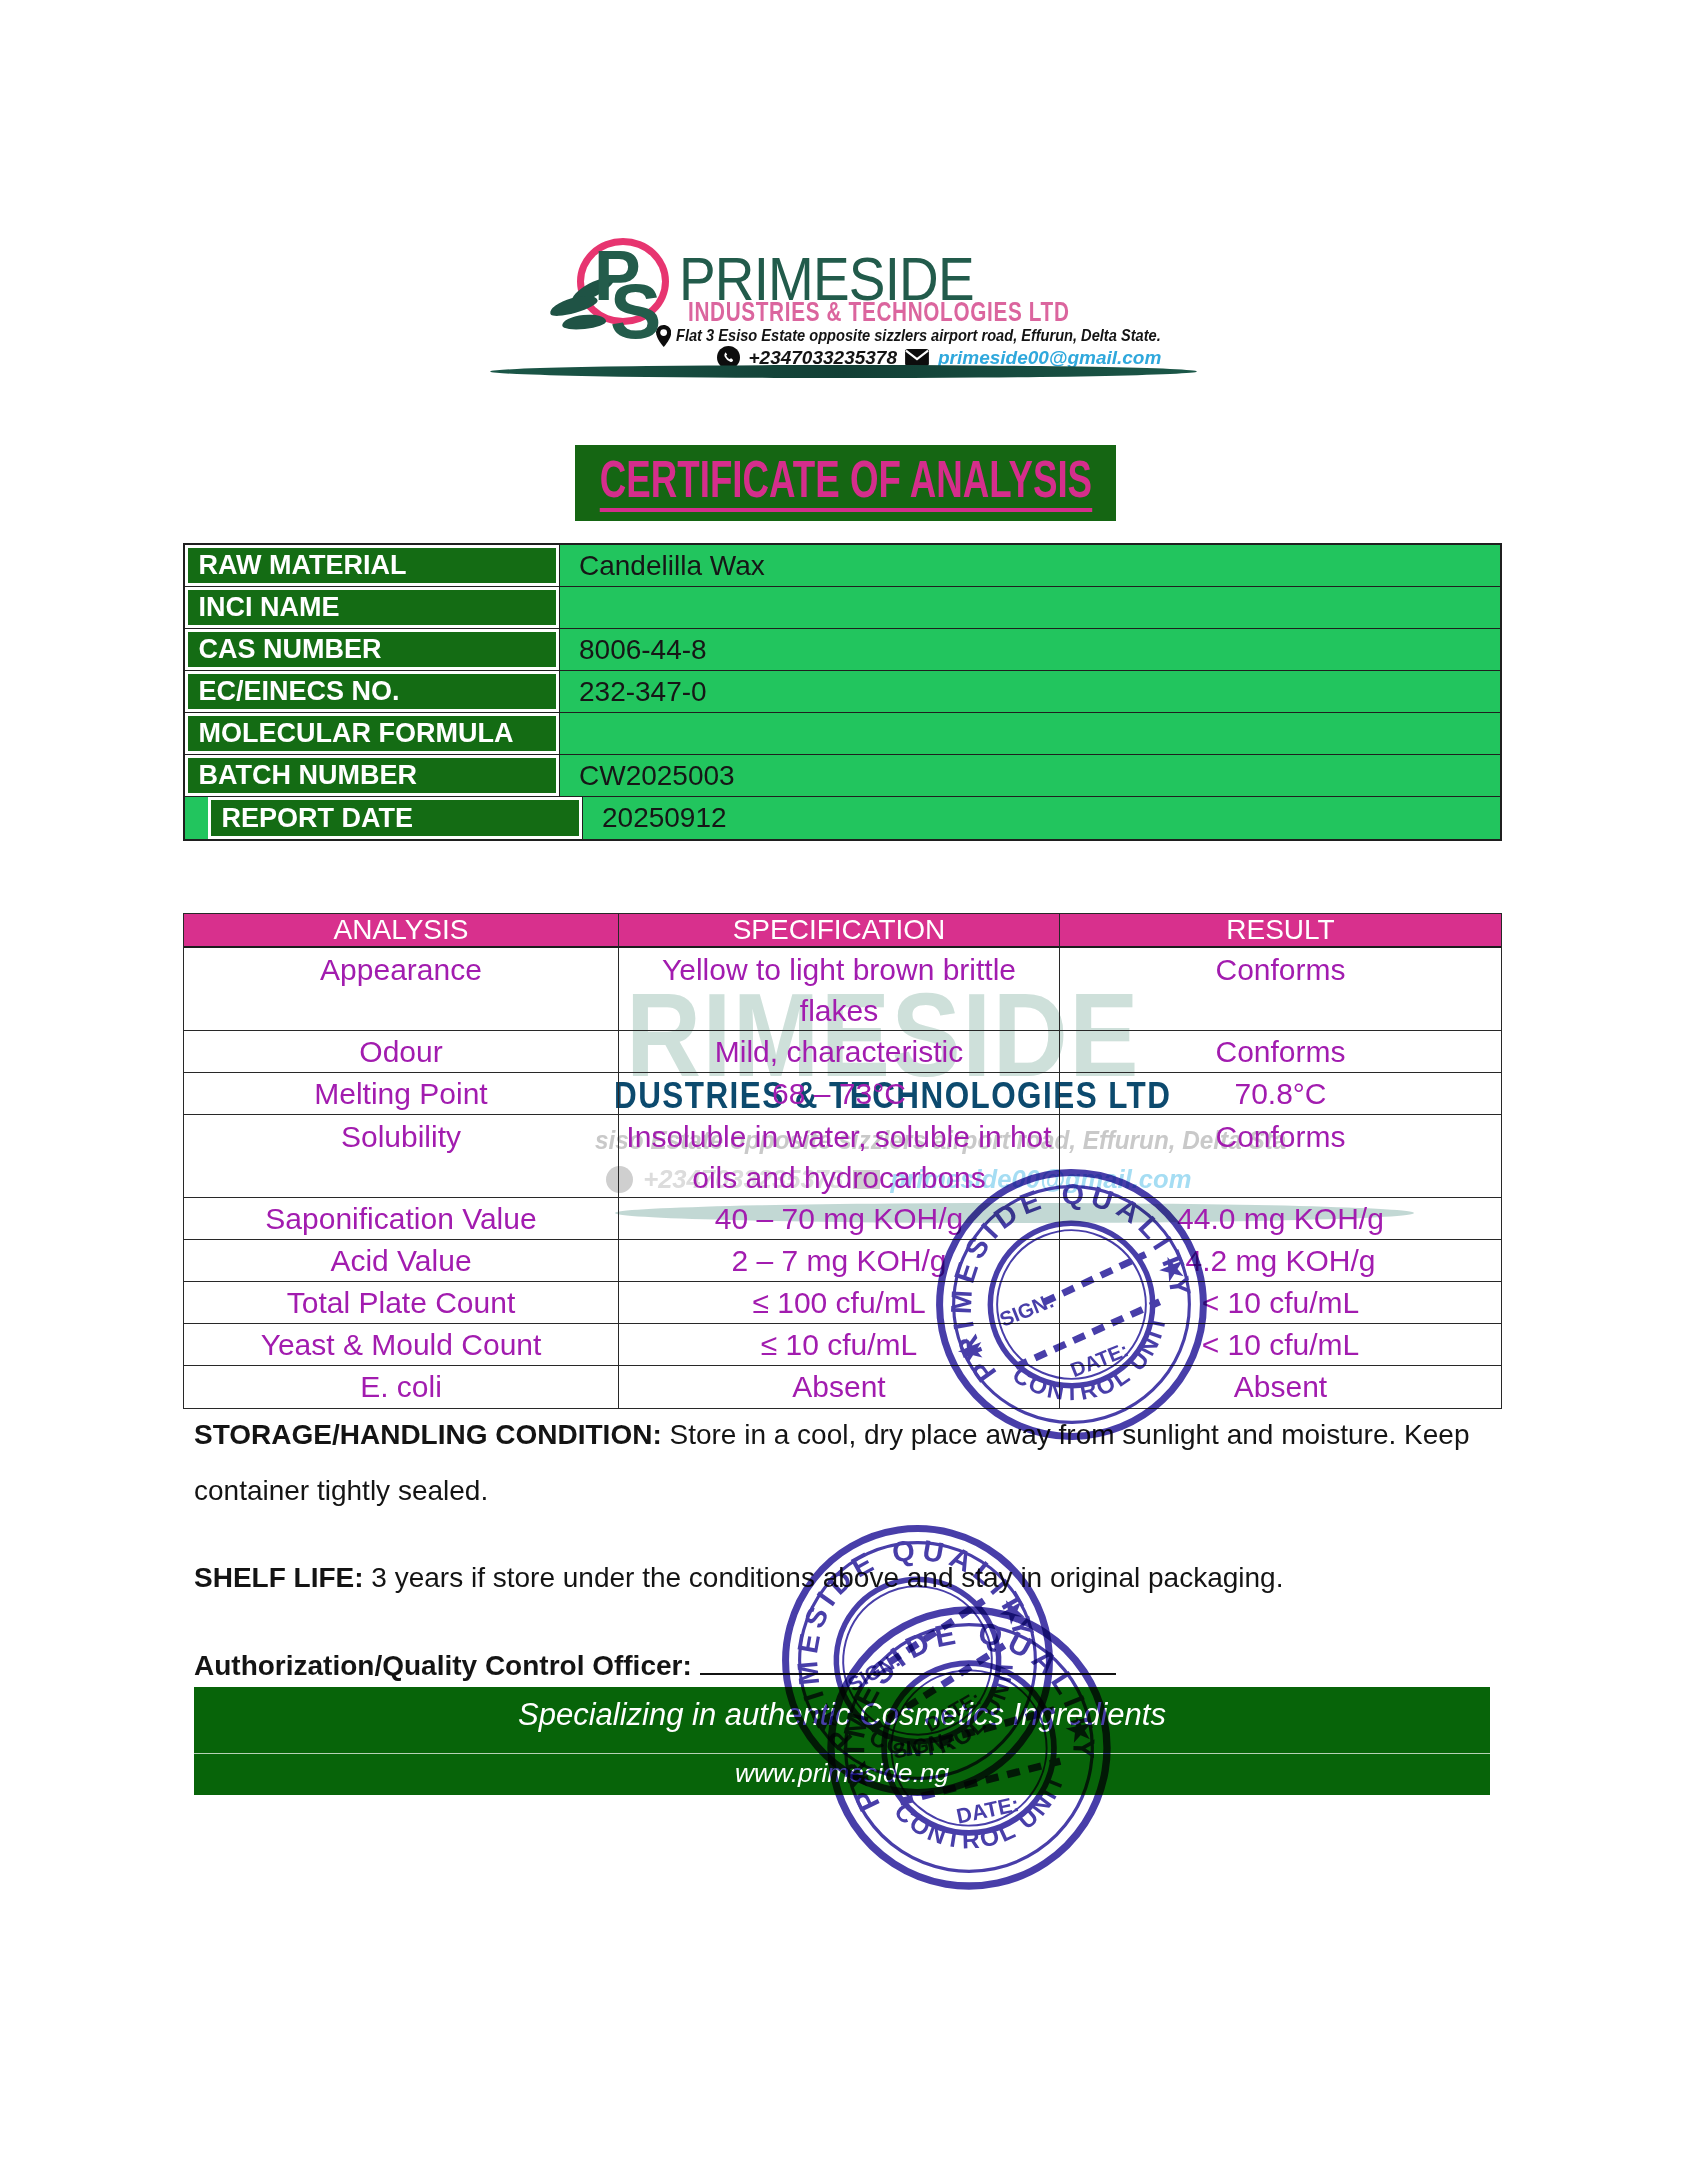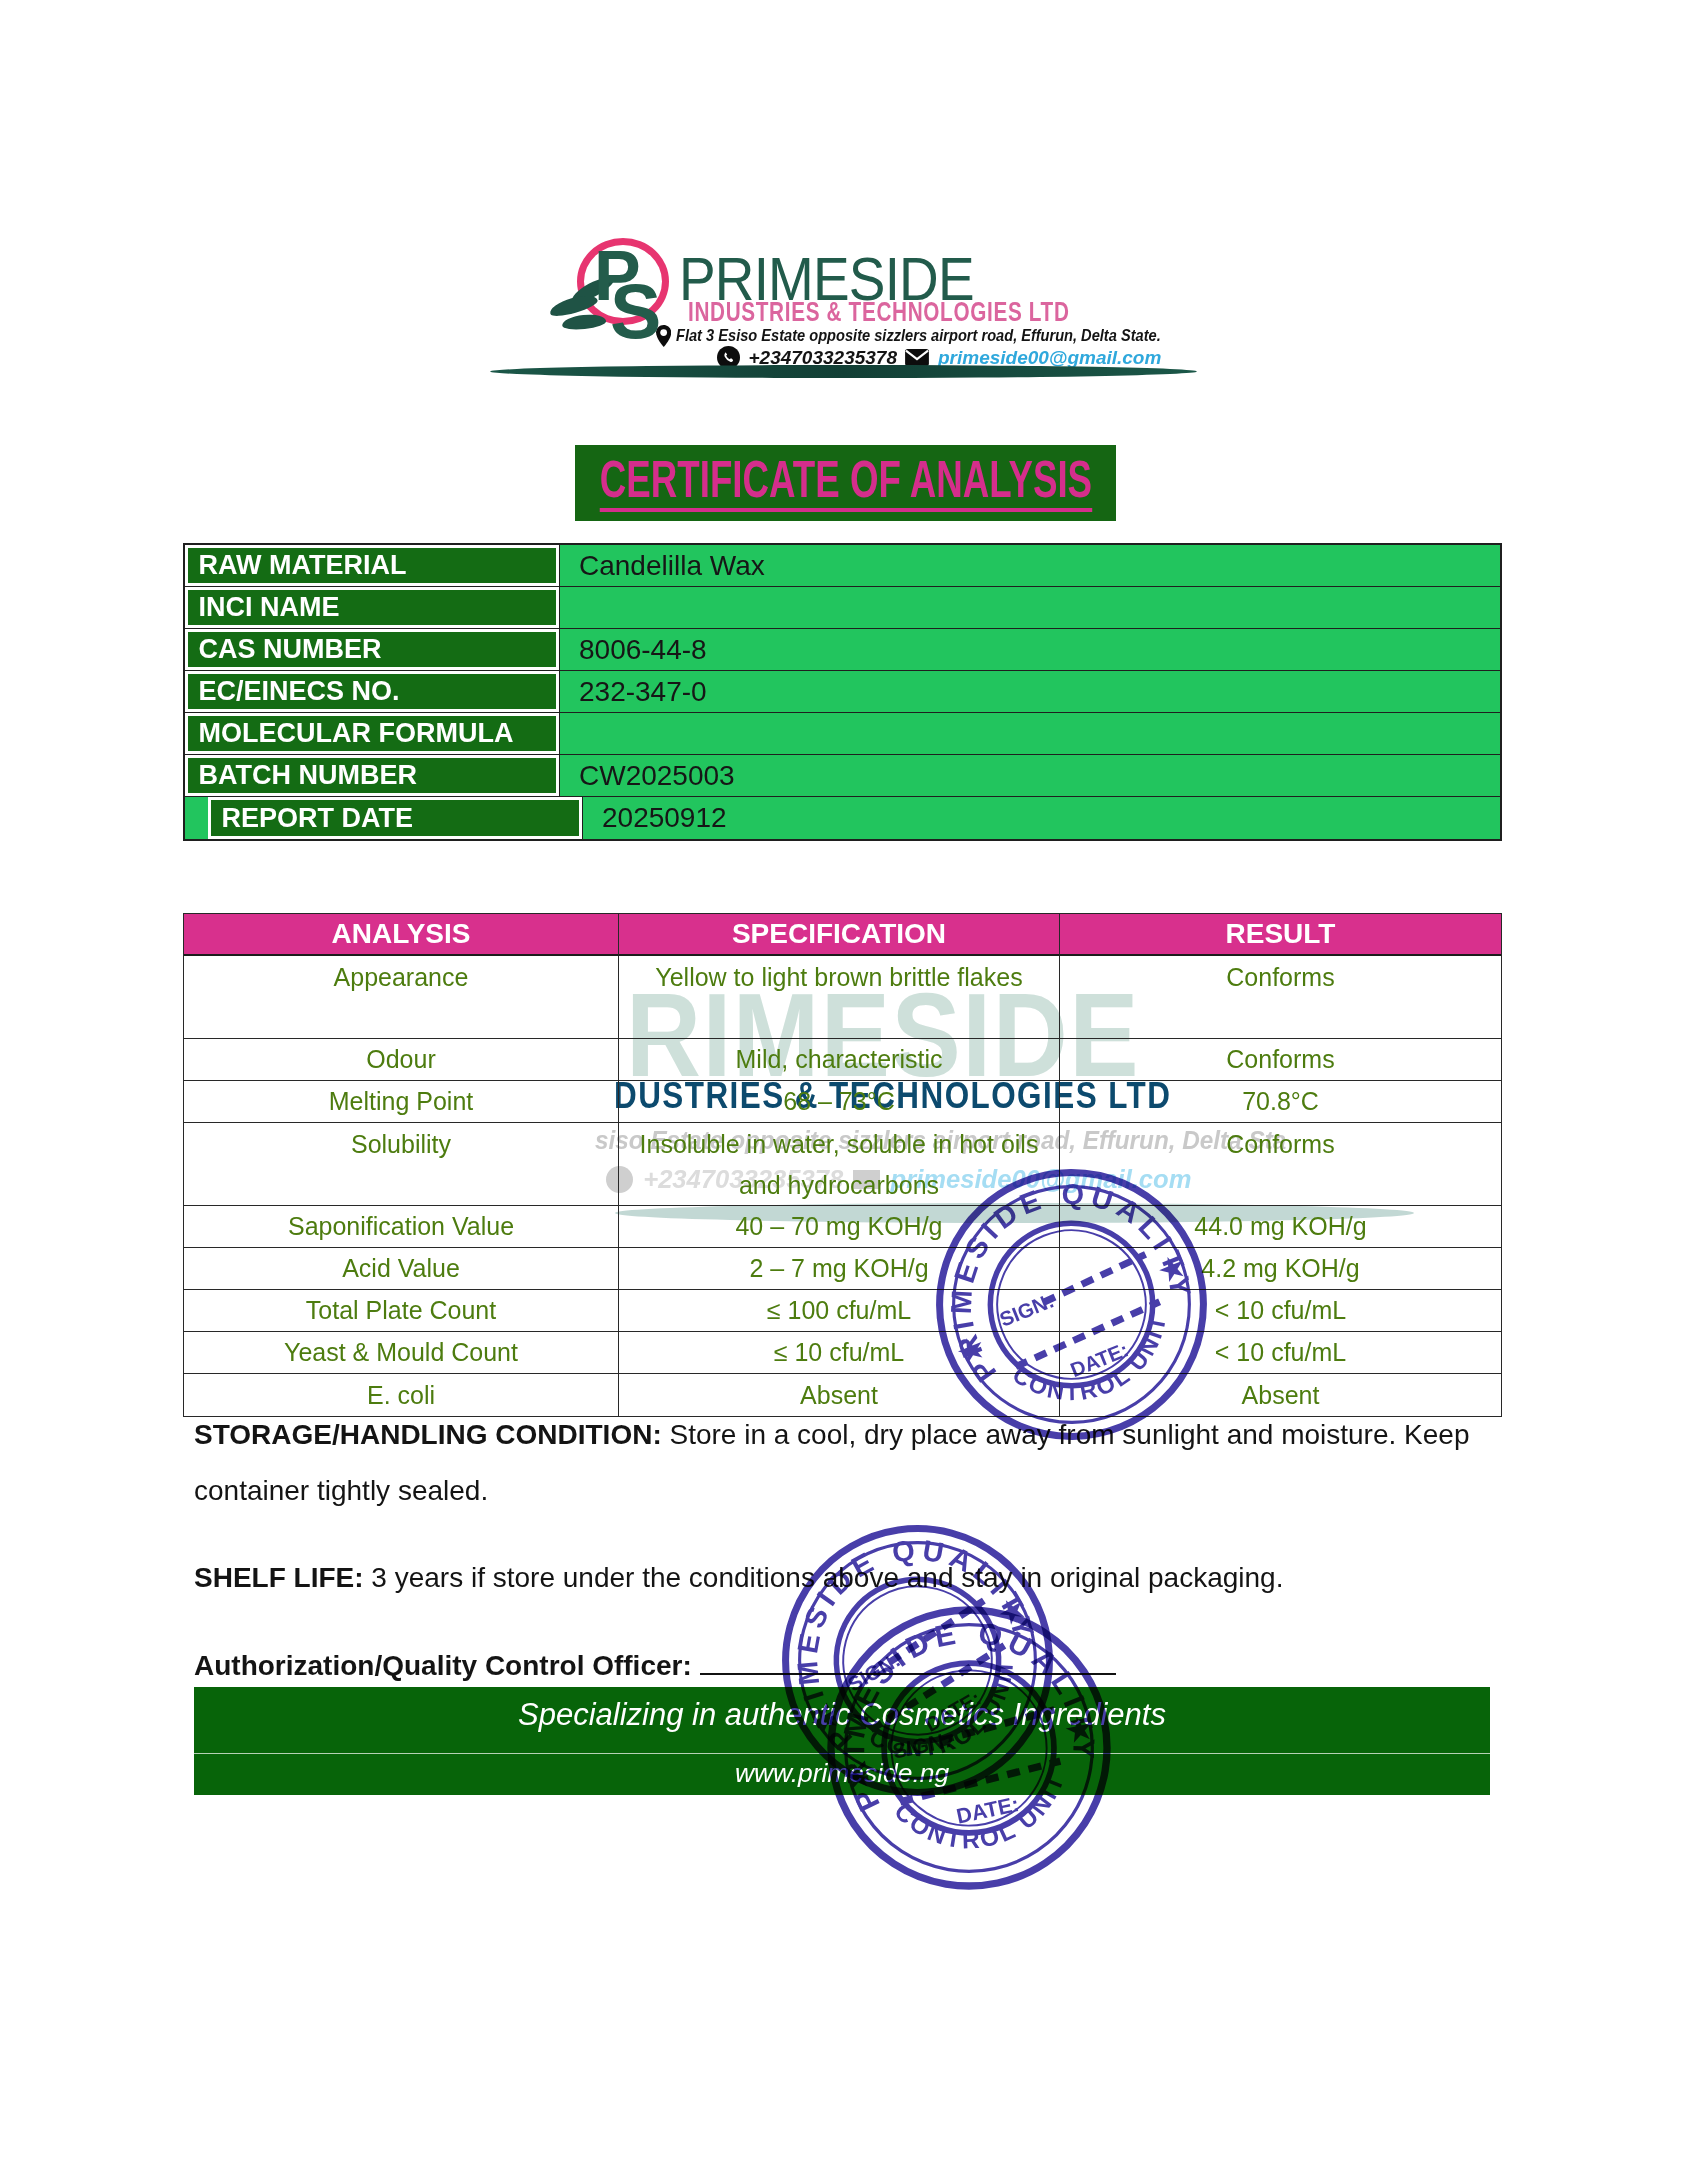--- a/index.html
+++ b/index.html
@@ -49,23 +49,23 @@
   .it-label{border-right:1.7px solid #1f1f1f;padding:2.6px 3.4px;box-sizing:border-box;background:#fff;}
   .it-label-fill{background:#146c14;height:100%;display:flex;align-items:center;padding-left:10.2px;
     color:#fff;font-weight:800;font-size:27px;box-sizing:border-box;}
   .it-value{display:flex;align-items:center;padding-left:19px;font-size:28px;color:#161616;}
 
   
   .an-table{position:absolute;left:183px;top:913px;width:1319px;border:1.7px solid #282828;
     box-sizing:border-box;z-index:2;background:transparent;}
   .an-row{display:grid;grid-template-columns:435px 441px 1fr;box-sizing:border-box;}
   .an-cell{border-right:1.7px solid #282828;border-bottom:1.7px solid #282828;box-sizing:border-box;
-    text-align:center;font-size:25px;color:#4d7c0f;background:transparent;}
+    text-align:center;font-size:30px;color:#a21caf;background:transparent;}
   .an-cell:last-child{border-right:none;}
-  .an-head .an-cell{background:#d8308d;color:#fff;font-weight:700;font-size:28px;height:42px;
+  .an-head .an-cell{background:#d8308d;color:#fff;font-weight:400;font-size:28px;height:34px;
     display:flex;align-items:center;justify-content:center;border-bottom:2.6px solid #1c1c1c;}
   .r1{height:42px;display:flex;align-items:center;justify-content:center;}
   .r2{height:83px;line-height:41px;padding-top:0.9px;}
   .an-row:last-child .an-cell{border-bottom:none;}
 
   
   .wm{position:absolute;z-index:1;}
   .wm-name{left:626px;top:976px;font-size:118px;font-weight:800;color:#cee0da;letter-spacing:1.7px;line-height:1;}
   .wm-name .sx{transform:scaleX(.88);}
   .wm-sub{left:614px;top:1077px;font-size:37px;font-weight:700;color:#0c4a6e;line-height:1;}

